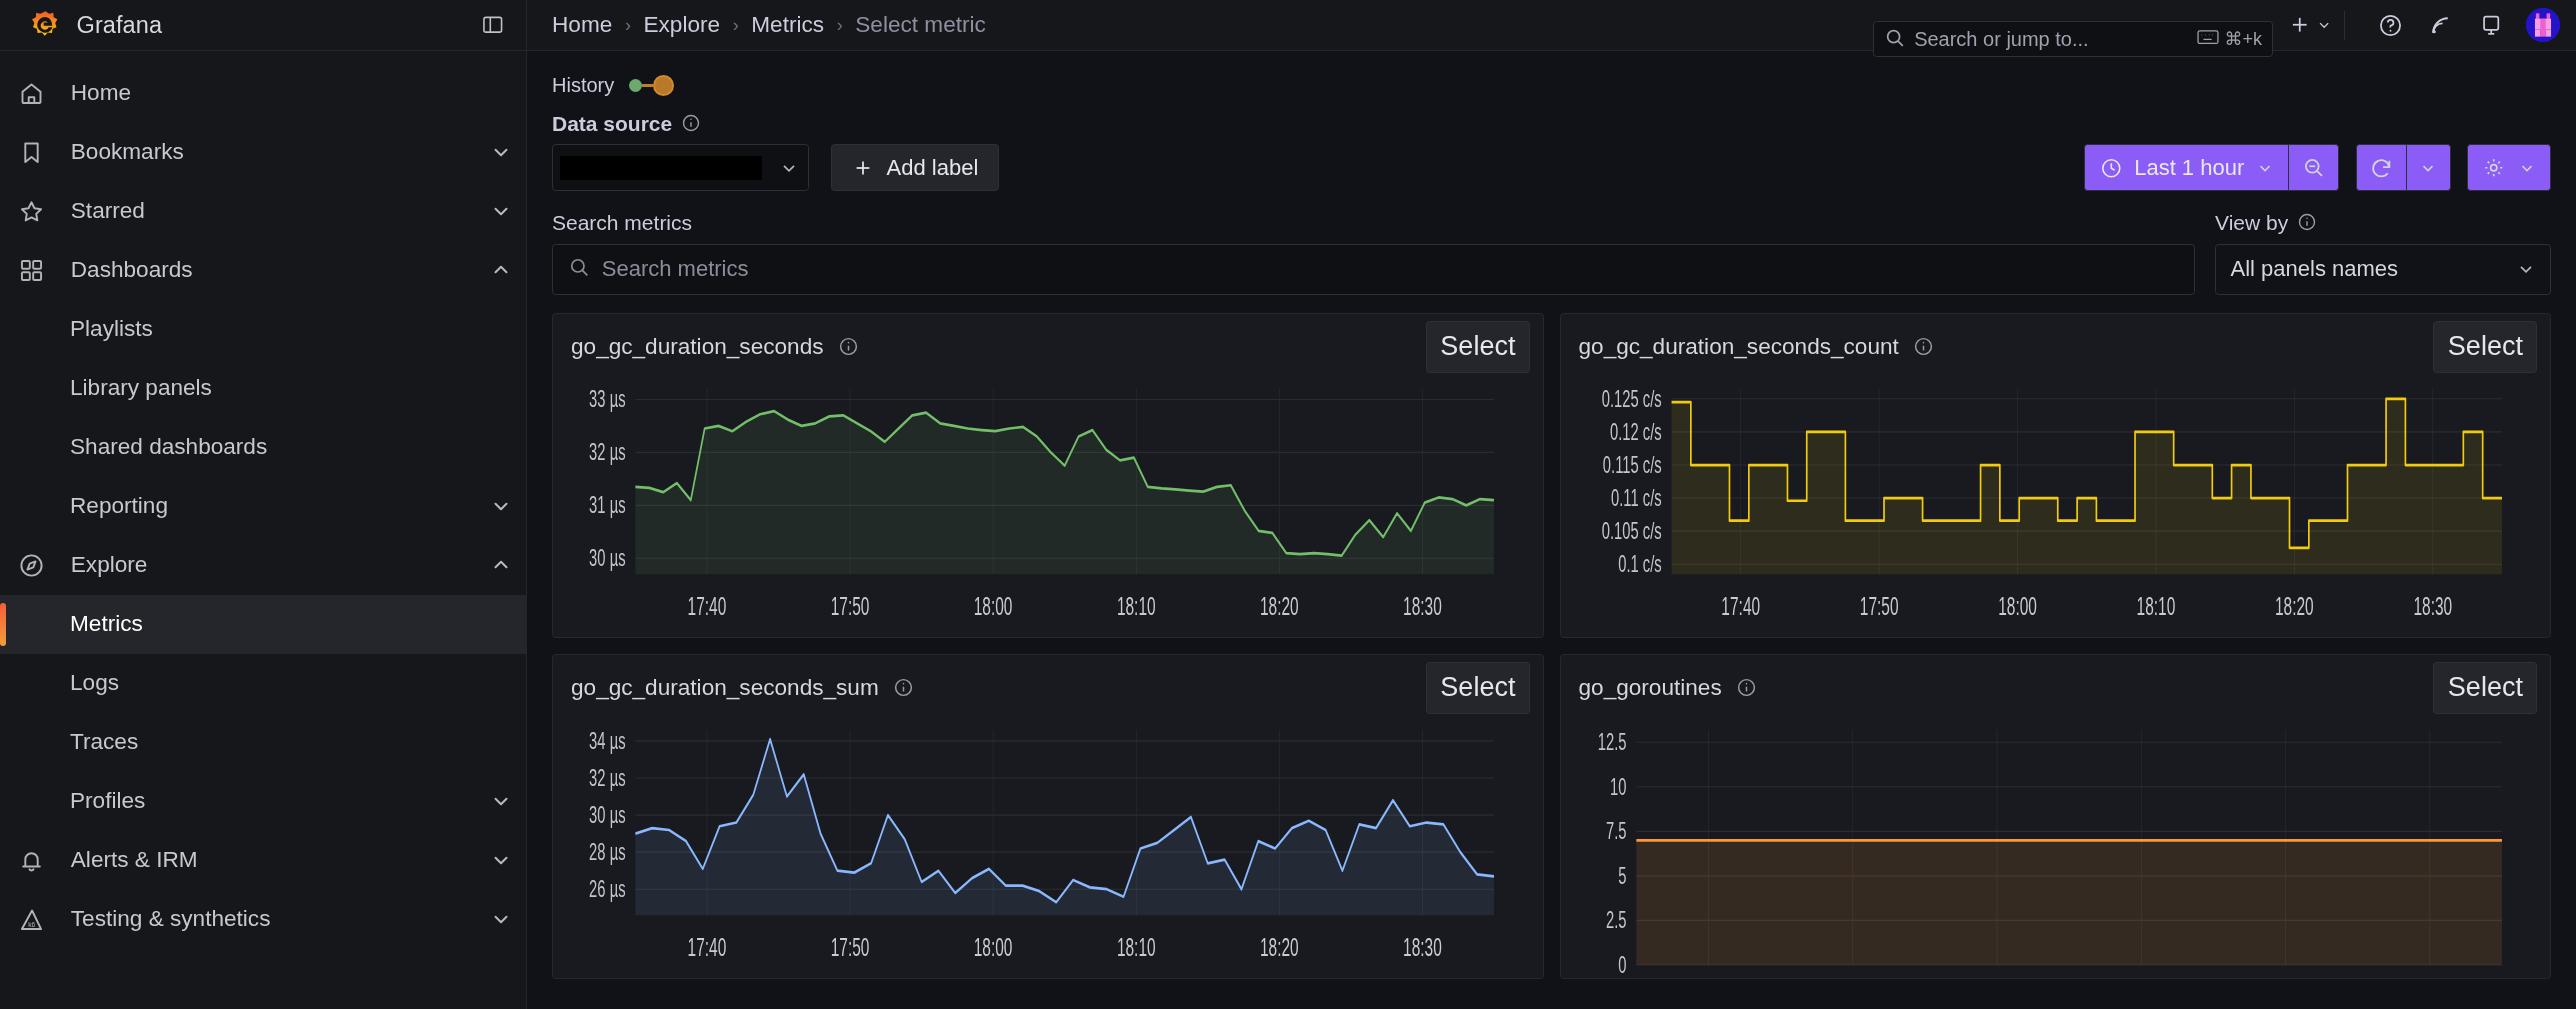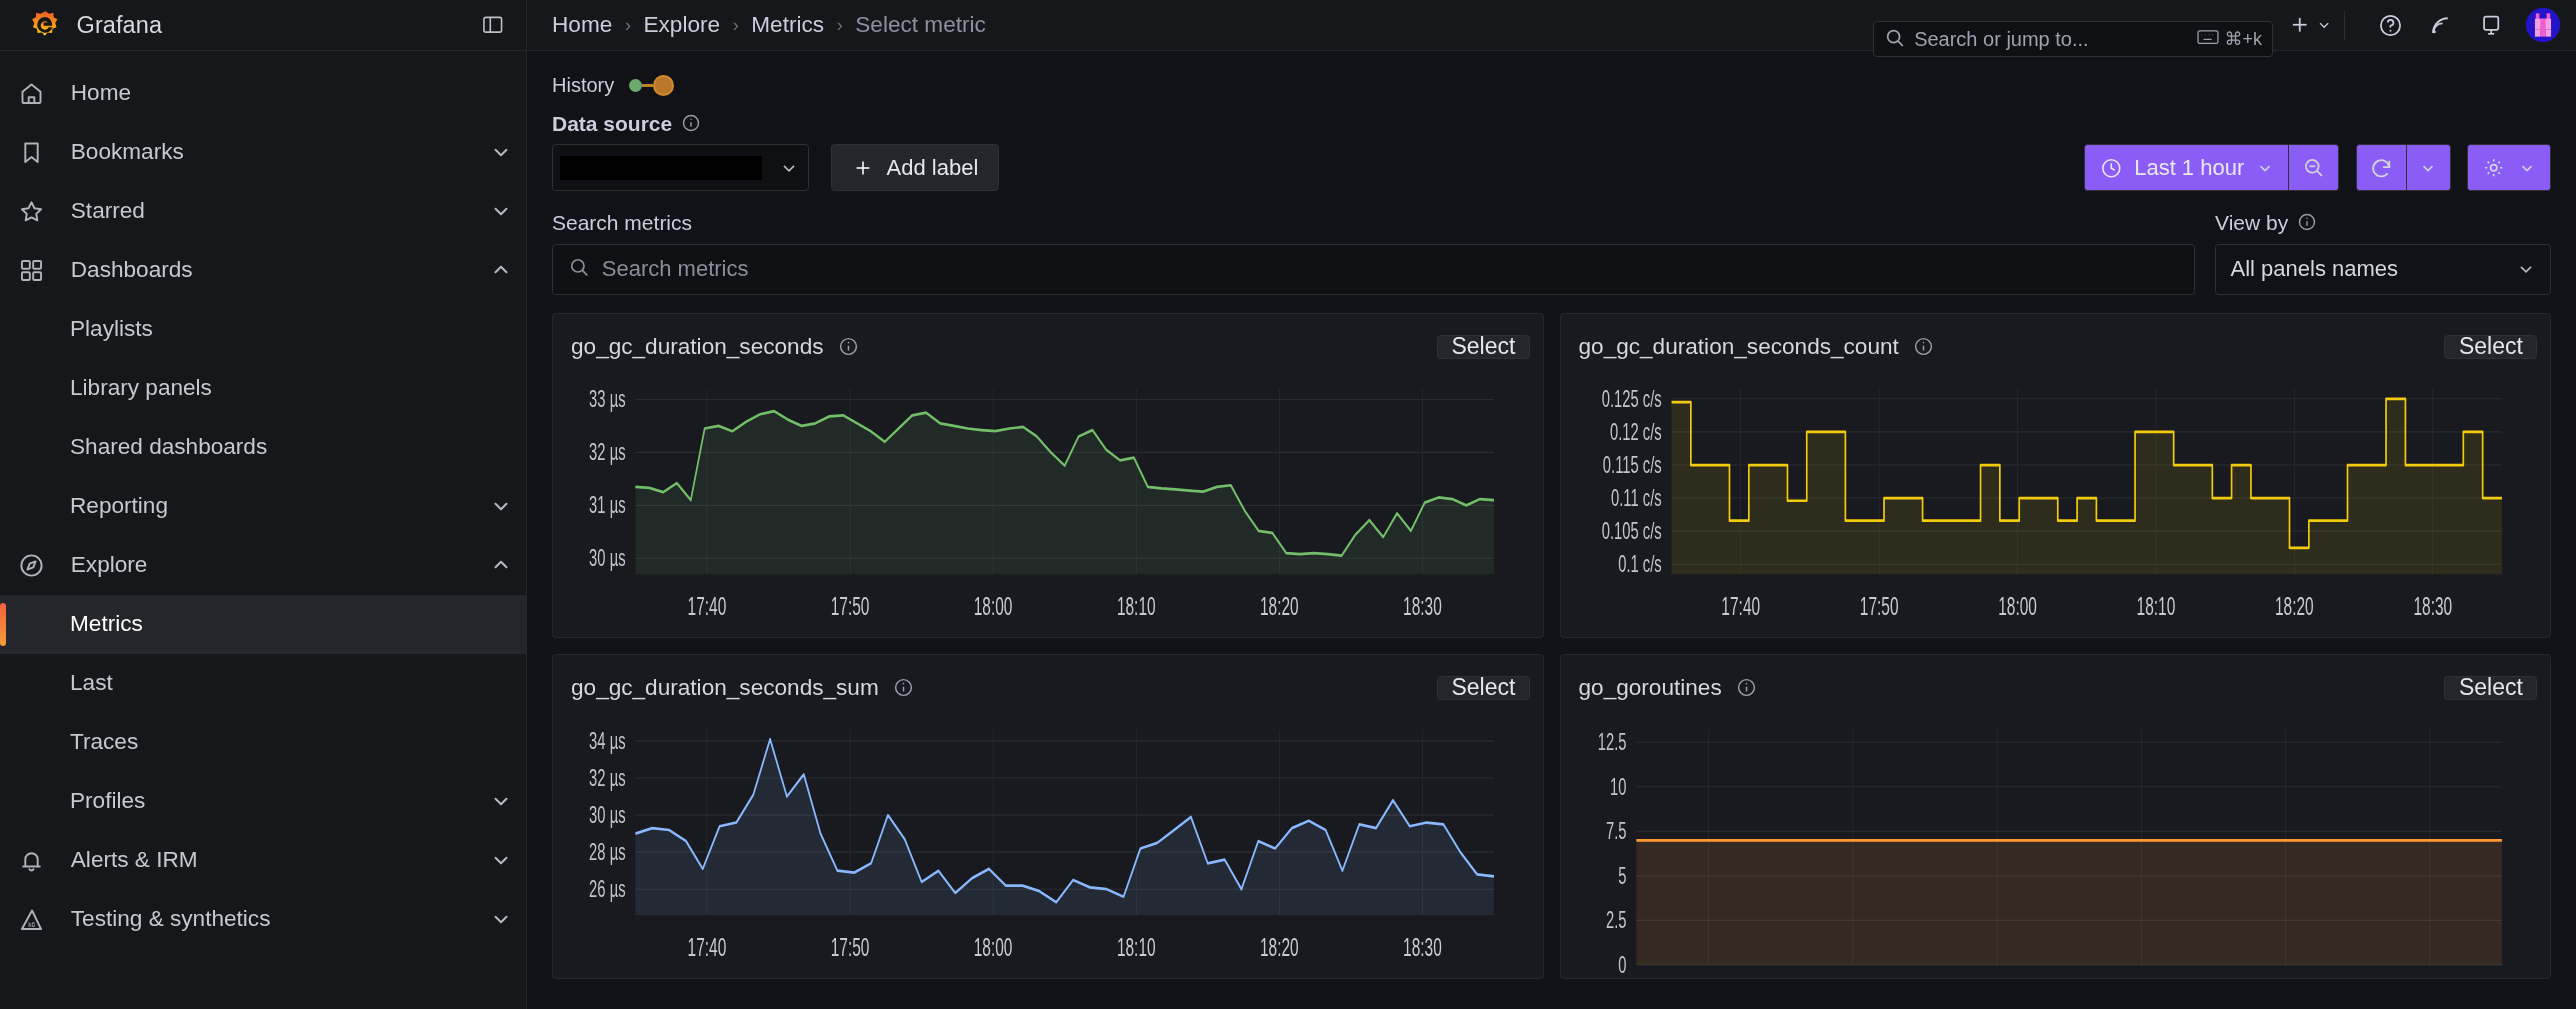--- a/index.html
+++ b/index.html
@@ -158,22 +158,22 @@
   .grid { display: grid; grid-template-columns: 1fr 1fr; gap: 16px; padding-top: 18px; }
   .panel {
     background: #181a1f; border: 0.9px solid #26282e; border-radius: 3.6px;
     height: 325px; display: flex; flex-direction: column; overflow: hidden;
   }
   .panel-head { display: flex; align-items: center; padding: 12.6px 12.6px 0 18px; height: 54px; }
   .panel-title { font-size: 22.6px; color: #d6d7df; white-space: nowrap; }
   .panel-info { margin-left: 14.5px; display: flex; align-items: center; }
   .select-btn {
     margin-left: auto; background: #25262b; border: 0.9px solid #2e3036; border-radius: 3.6px;
-    height: 24px; padding: 0 13.5px; display: flex; align-items: center;
-    font-size: 23px; color: #e6e7ec;
+    height: 52px; padding: 0 13.5px; display: flex; align-items: center;
+    font-size: 27px; color: #e6e7ec;
   }
   .panel-body { flex: 1 1 auto; position: relative; padding: 5.4px 20px 3.6px 5.4px; min-height: 0; }
   .chart-svg { width: 100%; height: 100%; display: block; }
   .ytick { font-size: 21px; fill: #c3c5cd; text-anchor: end; font-family: "Liberation Sans", sans-serif; }
   .xtick { font-size: 22px; fill: #c9cbd3; text-anchor: middle; font-family: "Liberation Sans", sans-serif; }
   .gridline { stroke: #2a2c32; stroke-width: 1; }
 </style>
 </head>
 <body>
 
@@ -281,21 +281,21 @@
           <span class="nav-chevron">
     <svg viewBox="0 0 24 24" width="22" height="22" fill="none" stroke="currentColor" stroke-width="2.2" stroke-linecap="round" stroke-linejoin="round">
               <polyline points="6,14.5 12,8.5 18,14.5"></polyline>
             </svg>
           </span>
   </div>
         <div class="nav-row child active">
     <span class="nav-label">Metrics</span>
   </div>
         <div class="nav-row child ">
-    <span class="nav-label">Last</span>
+    <span class="nav-label">Logs</span>
   </div>
         <div class="nav-row child ">
     <span class="nav-label">Traces</span>
   </div>
         <div class="nav-row child ">
     <span class="nav-label">Profiles</span>
           <span class="nav-chevron">
     <svg viewBox="0 0 24 24" width="22" height="22" fill="none" stroke="currentColor" stroke-width="2.2" stroke-linecap="round" stroke-linejoin="round">
               <polyline points="6,9.5 12,15.5 18,9.5"></polyline>
             </svg>

